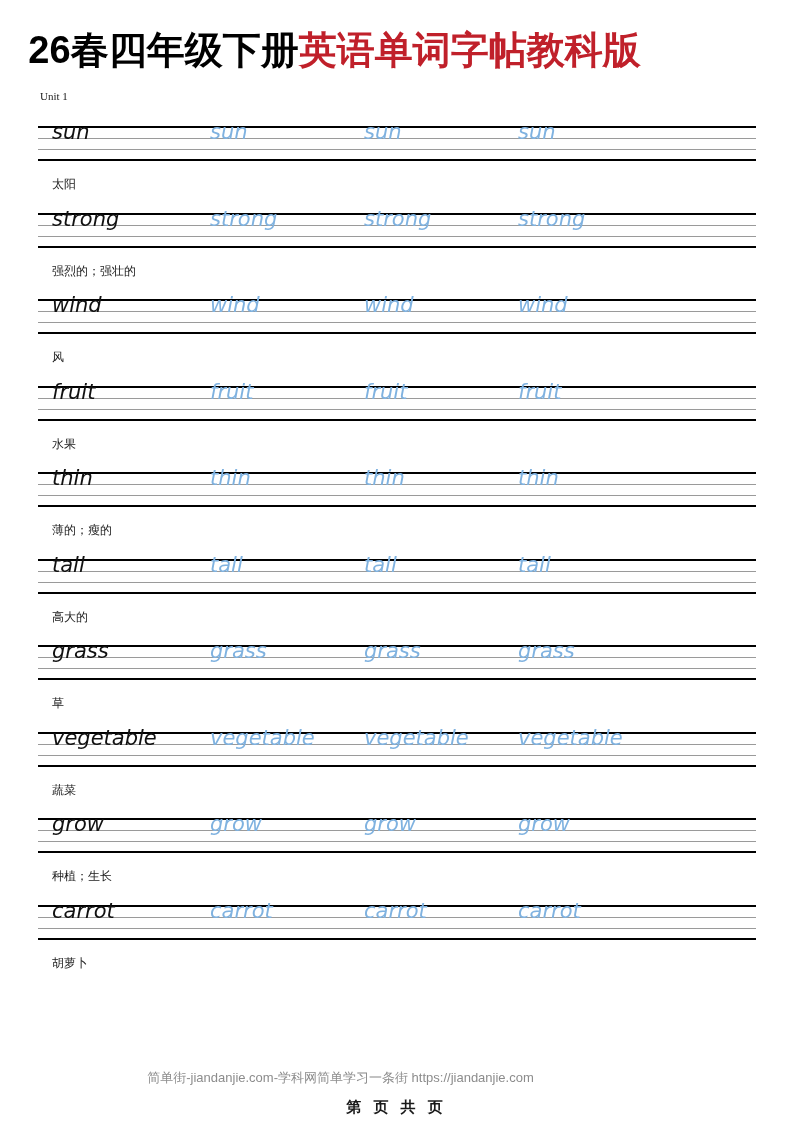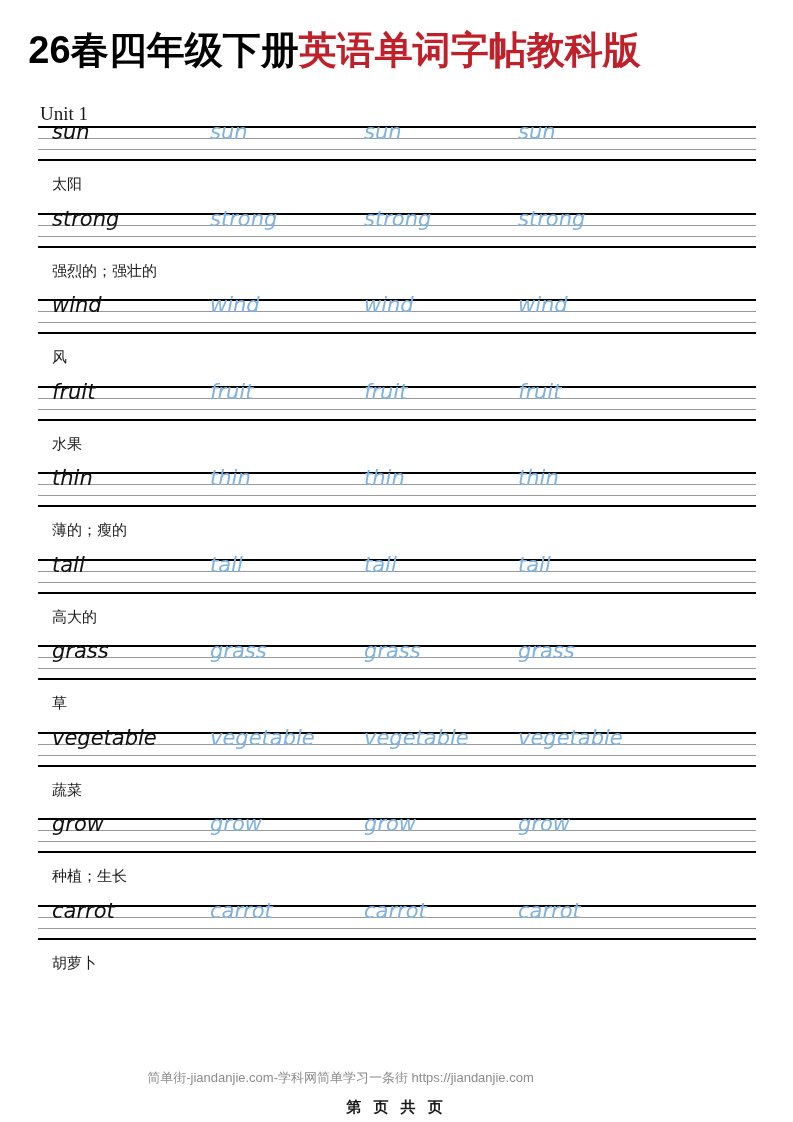--- a/index.html
+++ b/index.html
@@ -37,23 +37,23 @@
     letter-spacing: 0px;
     white-space: nowrap;
   }
   .title .t-black { color: #000000; }
   .title .t-red   { color: #C0202A; }
 
   
   .unit-label {
     position: absolute;
     left: 40px;
-    top: 104px;
+    top: 86px;
     font-family: "Liberation Serif", "DejaVu Serif", serif;
-    font-size: 19px;
+    font-size: 11px;
     line-height: 20px;
     color: #1a1a1a;
   }
 
   
   .sheet {
     position: absolute;
     left: 38px;
     top: 126px;
     width: 718px;
@@ -121,21 +121,21 @@
   .word.col1 { left: 172px; }
   .word.col2 { left: 326px; }
   .word.col3 { left: 480px; }
 
   
   .meaning {
     position: absolute;
     left: 14px;
     top: 47px;
     font-family: "Liberation Serif", "DejaVu Serif", serif;
-    font-size: 15px;
+    font-size: 12px;
     line-height: 22px;
     color: #1a1a1a;
     white-space: nowrap;
   }
 
   
   .footer-site {
     position: absolute;
     left: 0;
     top: 1069px;

